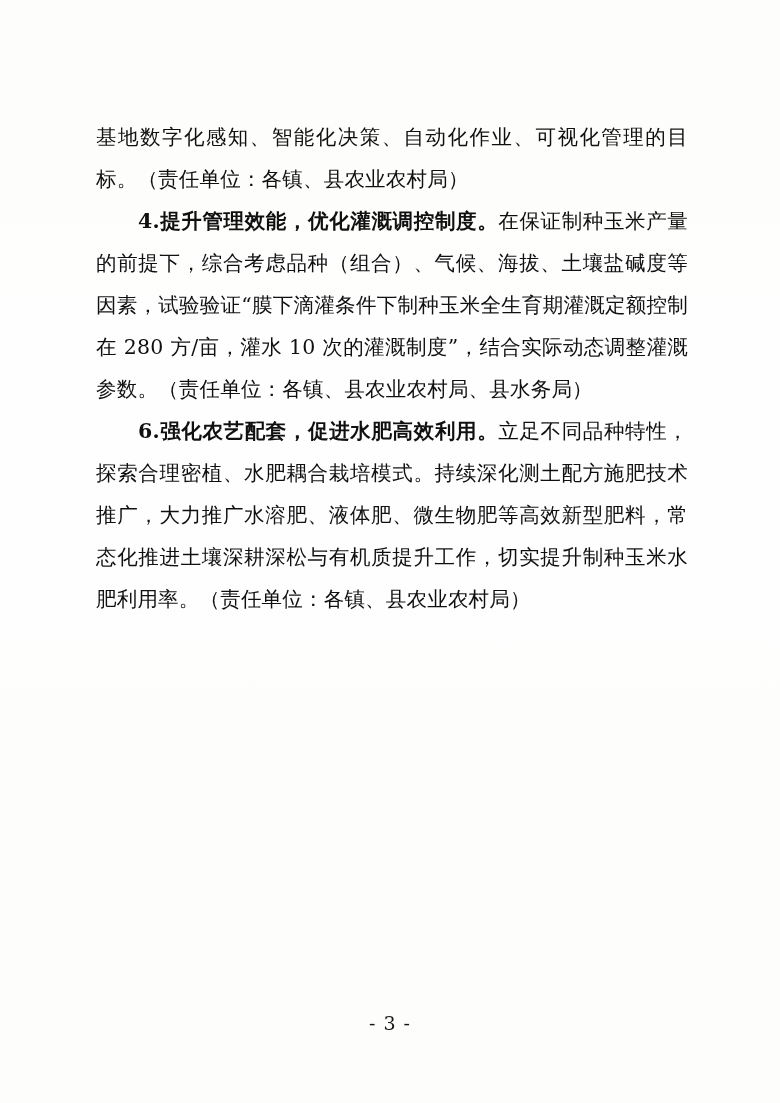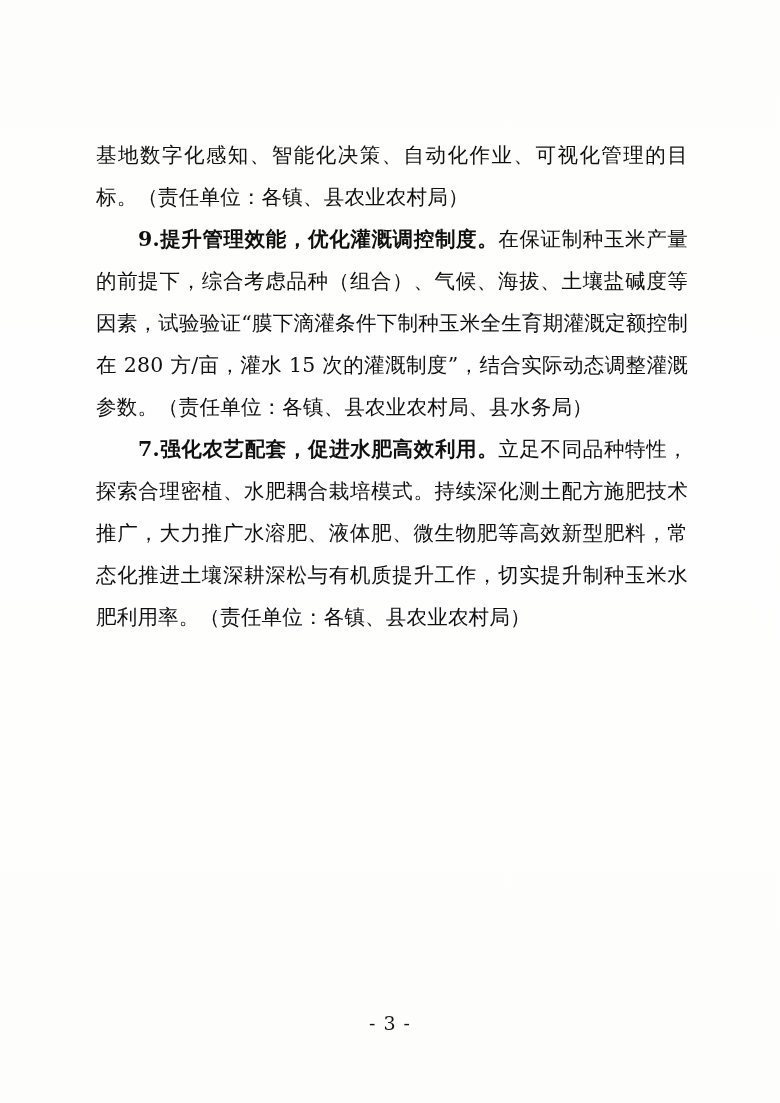--- a/index.html
+++ b/index.html
@@ -22,21 +22,21 @@
   .paper-tone {
     position: absolute;
     inset: 0;
     background:
       linear-gradient(180deg, #fdfdfb 0%, #fefefe 35%, #fdfdfc 100%);
     pointer-events: none;
   }
   .content {
     position: absolute;
     left: 96px;
-    top: 134px;
+    top: 116px;
     width: 592px;
   }
   .para {
     font-size: 20.5px;
     line-height: 42px;
     color: #101010;
     text-align: justify;
     text-justify: inter-ideograph;
     letter-spacing: 0.2px;
     margin: 0 0 0 0;
@@ -69,25 +69,25 @@
 <div class="page">
   <div class="paper-tone"></div>
 
   <div class="content">
 
     <p class="para">
       <span>基地数字化感知、智能化决策、自动化作业、可视化管理的目标。（责任单位：各镇、县农业农村局）</span>
     </p>
 
     <p class="para indent">
-      <span class="b">9.提升管理效能，优化灌溉调控制度。</span><span>在保证制种玉米产量的前提下，综合考虑品种（组合）、气候、海拔、土壤盐碱度等因素，试验验证“膜下滴灌条件下制种玉米全生育期灌溉定额控制在 280 方/亩，灌水 15 次的灌溉制度”，结合实际动态调整灌溉参数。（责任单位：各镇、县农业农村局、县水务局）</span>
+      <span class="b">4.提升管理效能，优化灌溉调控制度。</span><span>在保证制种玉米产量的前提下，综合考虑品种（组合）、气候、海拔、土壤盐碱度等因素，试验验证“膜下滴灌条件下制种玉米全生育期灌溉定额控制在 280 方/亩，灌水 10 次的灌溉制度”，结合实际动态调整灌溉参数。（责任单位：各镇、县农业农村局、县水务局）</span>
     </p>
 
     <p class="para indent">
-      <span class="b">7.强化农艺配套，促进水肥高效利用。</span><span>立足不同品种特性，探索合理密植、水肥耦合栽培模式。持续深化测土配方施肥技术推广，大力推广水溶肥、液体肥、微生物肥等高效新型肥料，常态化推进土壤深耕深松与有机质提升工作，切实提升制种玉米水肥利用率。（责任单位：各镇、县农业农村局）</span>
+      <span class="b">6.强化农艺配套，促进水肥高效利用。</span><span>立足不同品种特性，探索合理密植、水肥耦合栽培模式。持续深化测土配方施肥技术推广，大力推广水溶肥、液体肥、微生物肥等高效新型肥料，常态化推进土壤深耕深松与有机质提升工作，切实提升制种玉米水肥利用率。（责任单位：各镇、县农业农村局）</span>
     </p>
 
 
 
   </div>
 
   <div class="pagenum">
     <span class="num">- 3 -</span>
   </div>
 </div>

